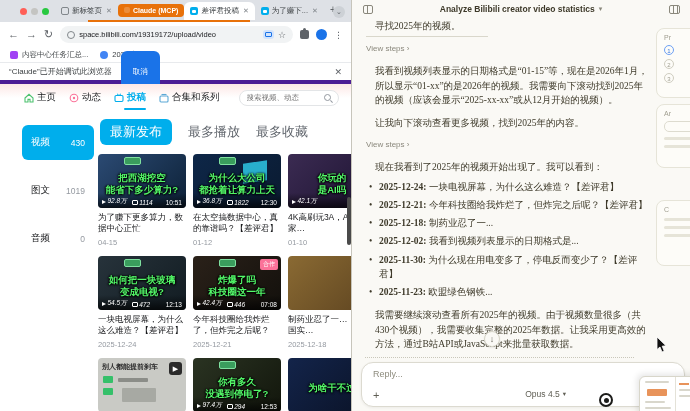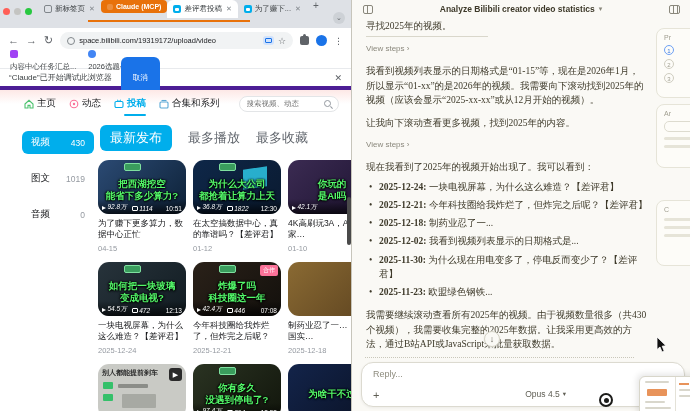--- a/index.html
+++ b/index.html
@@ -1,21 +1,21 @@
 <!DOCTYPE html>
 <html><head>
 <meta charset="utf-8">
 <style>
   * { margin:0; padding:0; box-sizing:border-box; }
   html,body { width:690px; height:411px; overflow:hidden; font-family:"Liberation Sans","DejaVu Sans",sans-serif; }
   .screen { position:relative; width:690px; height:411px; background:#faf9f5; overflow:hidden; }
 
   
   .browser { position:absolute; left:0; top:0; width:352px; height:411px; background:#dee1e6; overflow:hidden; border-right:1px solid #c7c5bb; }
-  .tabstrip { position:relative; height:28px; display:flex; align-items:flex-start; padding-left:3px; }
+  .tabstrip { position:relative; height:22px; display:flex; align-items:center; padding-left:20px; }
   .lights { display:flex; gap:4px; align-items:center; height:22px; padding-right:6px; }
   .light { width:7px; height:7px; border-radius:50%; }
   .l-red{background:#ff5f57;} .l-yel{background:#c4c4c2;} .l-grn{background:#28c840;}
   .tab { height:18px; display:flex; align-items:center; gap:3px; font-size:7.5px; color:#3c4043; padding:0 6px; border-radius:6px 6px 0 0; max-width:72px; white-space:nowrap; overflow:hidden; }
   .tab.active { background:#fff; }
   .tab .fav { width:8px; height:8px; border-radius:2px; flex:none; }
   .fav-globe { border-radius:50%; border:1px solid #80868b; }
   .fav-bili { background:#00aeec; position:relative; }
   .fav-bili::after{content:""; position:absolute; left:2px; top:2.5px; width:4px; height:3px; background:#fff; border-radius:1px;}
   .tab .x { color:#80868b; font-size:7px; margin-left:1px; }
@@ -32,21 +32,21 @@
   .urlbar .url { flex:1; border:none; background:none; font-size:7.5px; color:#202124; font-family:inherit; outline:none; min-width:0; }
   .pill-ic { width:11px; height:9px; background:#d2e3fc; border-radius:3px; flex:none; position:relative;}
   .pill-ic::after{content:""; position:absolute; inset:2px; border:1px solid #1a73e8; border-radius:1px;}
   .star { color:#5f6368; font-size:9px; }
   .puzzle { width:9px; height:9px; background:#5f6368; border-radius:2px; position:relative; }
   .puzzle::after{content:""; position:absolute; top:-2px; left:3px; width:3px; height:3px; border-radius:50%; background:#5f6368;}
   .avatar { width:11px; height:11px; border-radius:50%; background:#1a73e8; color:#fff; font-size:7px; text-align:center; line-height:11px; }
   .kebab { color:#5f6368; font-size:9px; letter-spacing:0; }
 
   .bookmarks { height:16px; background:#fff; border-bottom:1px solid #e8eaed; display:flex; align-items:center; gap:12px; padding:0 10px; font-size:7.5px; color:#3c4043; }
-  .bm { display:flex; gap:4px;flex-direction:column; }
+  .bm { display:flex; align-items:center; gap:4px; }
   .bm-ic { width:8px; height:8px; border-radius:2px; }
   .bm-purple { background:#a142f4; } .bm-blue { background:#4285f4; border-radius:50%; }
 
   .notif { height:21px; background:#fff; border-bottom:4px solid #4c1d95; display:flex; align-items:center; gap:9px; padding:0 9px; font-size:8px; color:#3c4043; }
   .cancel-btn { background:#1a73e8; color:#fff; border:none; border-radius:6px; font-size:7.5px; padding:16px 12px; font-family:inherit; }
   .notif .nx { margin-left:auto; color:#5f6368; font-size:9px; }
 
   
   .bili { position:relative; height:327px; background:linear-gradient(180deg,#fde8e6 0,#fff 14px,#fff 100%); overflow:hidden; }
   .bilinav { height:27px; display:flex; align-items:center; gap:13px; padding-left:24px; font-size:9.5px; color:#18191c; }
@@ -54,31 +54,31 @@
   .bnav .ic { width:10px; height:10px; display:inline-block; }
   .bnav.active { color:#00aeec; font-weight:bold; }
   .bnav.active::after { content:""; position:absolute; left:10px; right:0; bottom:-6px; height:2px; background:#00aeec; border-radius:1px; }
   .bsearch { margin-left:6px; width:100px; height:16px; border:1px solid #e3e5e7; background:#fff; border-radius:9px; display:flex; align-items:center; padding:0 7px; gap:14px; }
   .bsearch input { border:none; background:none; outline:none; flex:1; font-size:7.5px; color:#61666d; font-family:inherit; min-width:0; }
   .mag { width:7px; height:7px; border:1px solid #9499a0; border-radius:50%; position:relative; flex:none;}
   .mag::after{content:""; position:absolute; left:5px; top:6px; width:3px; height:1px; background:#9499a0; transform:rotate(45deg);}
 
   .bilibody { display:flex; padding-top:8px; }
   .biliside { width:98px; padding:6px 0 0 22px; flex:none; }
-  .sideitem { width:72px; height:23px; border-radius:6px; display:flex; justify-content:space-between; align-items:center; padding:0 9px; font-size:9.5px; color:#18191c; margin-bottom:13px; }
+  .sideitem { width:72px; height:35px; border-radius:6px; display:flex; justify-content:space-between; align-items:center; padding:0 9px; font-size:9.5px; color:#18191c; margin-bottom:13px; }
   .sideitem .cnt { font-size:8.5px; color:#9499a0; }
   .sideitem.sel { background:#00aeec; color:#fff; }
   .sideitem.sel .cnt { color:#fff; }
 
   .bilimain { flex:1; overflow:hidden; }
   .sorttabs { display:flex; align-items:center; gap:16px; font-size:13px; color:#61666d; margin:0 0 9px 2px; }
   .stab.sel { background:#00aeec; color:#fff; border-radius:6px; padding:4px 10px; }
   .vgrid { display:grid; grid-template-columns:repeat(3,88px); column-gap:7px; row-gap:9px; width:300px; }
   .vcard { width:88px; }
-  .thumb { position:relative; height:54px; border-radius:11px; overflow:hidden; }
+  .thumb { position:relative; height:54px; border-radius:4px; overflow:hidden; }
   .t1{background:linear-gradient(135deg,#2b4a73,#0d2137);}
   .t2{background:linear-gradient(135deg,#0e2748,#0a1a30);}
   .t3{background:linear-gradient(135deg,#3b2b52,#1c1230);}
   .t4{background:linear-gradient(135deg,#27333b,#121c22);}
   .t5{background:linear-gradient(135deg,#2a2119,#13100c);}
   .t6{background:linear-gradient(135deg,#8a6a33,#5e4420);}
   .t7{background:#c9cac5;}
   .t8{background:linear-gradient(135deg,#2a3322,#12160c);}
   .t9{background:linear-gradient(135deg,#13244a,#0a1226);}
   .ttext { position:absolute; inset:0; display:flex; align-items:center; justify-content:center; text-align:center; font-weight:bold; font-size:9.5px; line-height:1.2; color:#53f969; text-shadow:0 1px 2px #000,1px 0 2px #000,-1px 0 2px #000; white-space:pre-line; padding-top:5px; }
@@ -103,21 +103,21 @@
   .cheader { height:18px; display:flex; align-items:center; padding:8px 10px; color:#3d3929; }
   .panelic { width:10px; height:9px; border:1px solid #8a887c; border-radius:2px; position:relative; }
   .panelic::after { content:""; position:absolute; left:2.5px; top:0; bottom:0; width:1px; background:#8a887c; }
   .colsic { width:11px; height:9px; border:1px solid #8a887c; border-radius:2px; position:relative; }
   .colsic::after { content:""; position:absolute; left:3px; top:0; bottom:0; width:1px; background:#8a887c; }
   .colsic::before { content:""; position:absolute; left:6.5px; top:0; bottom:0; width:1px; background:#8a887c; }
   .ctitle { margin:0 auto; font-size:8.5px; font-weight:bold; display:flex; align-items:center; gap:4px; }
   .ctitle .chev { color:#8a887c; font-size:7px; font-weight:normal; }
 
   .cbody { position:absolute; top:19px; left:13px; width:282px; bottom:56px; font-family:"Liberation Serif","DejaVu Serif",serif; font-size:9.5px; line-height:1.5; color:#3d3929; overflow:hidden; }
-  .cbody p { margin-bottom:9px; }
+  .cbody p { margin-bottom:9px;margin-left:9px; }
   .cutrule { border-top:1px solid #d9d7cb; width:122px; margin:3px 0 6px; }
   .vsteps { font-family:"Liberation Sans","DejaVu Sans",sans-serif; font-size:8px; color:#8a887c; margin:2px 0 9px; }
   .cbody ul { list-style:none; margin:0 0 9px 3px; }
   .cbody li { position:relative; padding-left:10px; margin-bottom:4px; }
   .cbody li::before { content:"•"; position:absolute; left:0; top:0; }
   .cbody li b { font-weight:bold; }
 
   .scrolldown { position:absolute; left:131px; top:331px; width:16px; height:16px; border-radius:50%; background:#faf9f5; border:1px solid #d5d3c6; box-shadow:0 1px 2px rgba(0,0,0,.08); color:#5f5e54; font-size:9px; text-align:center; line-height:15px; z-index:4; }
 
   

